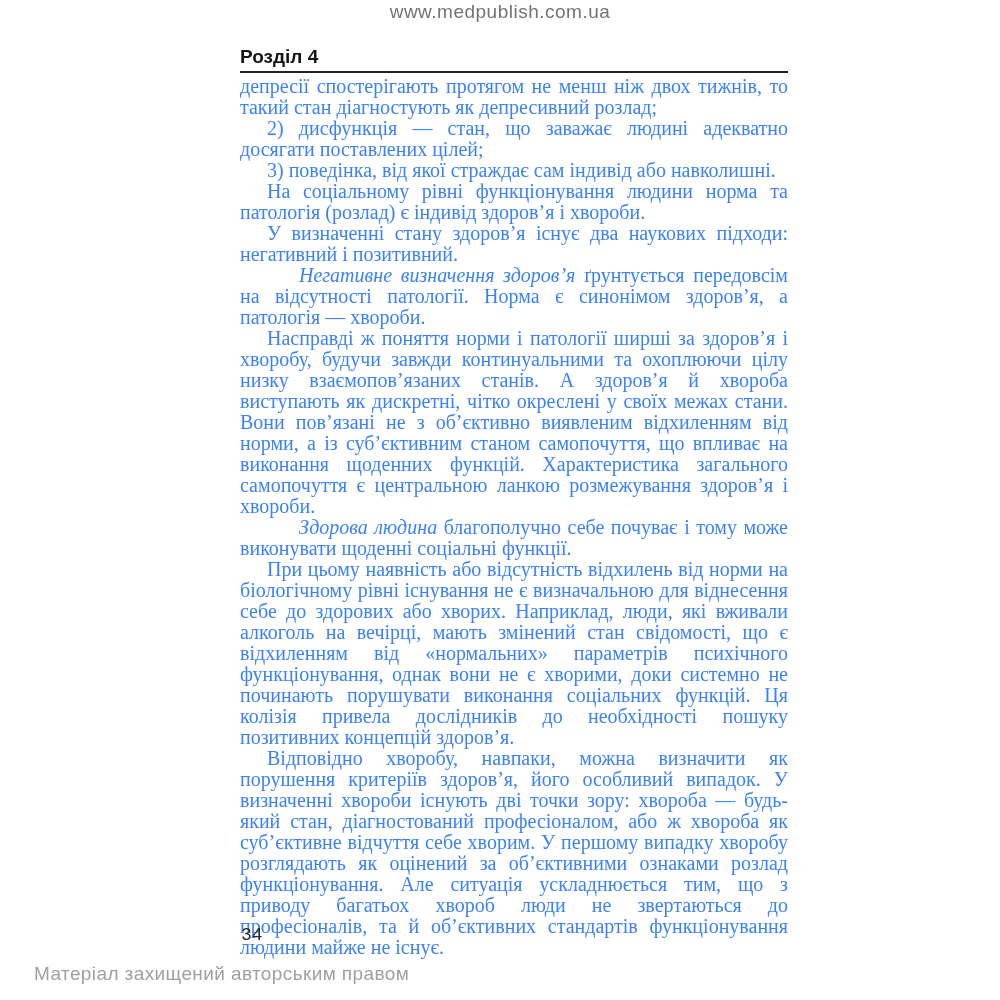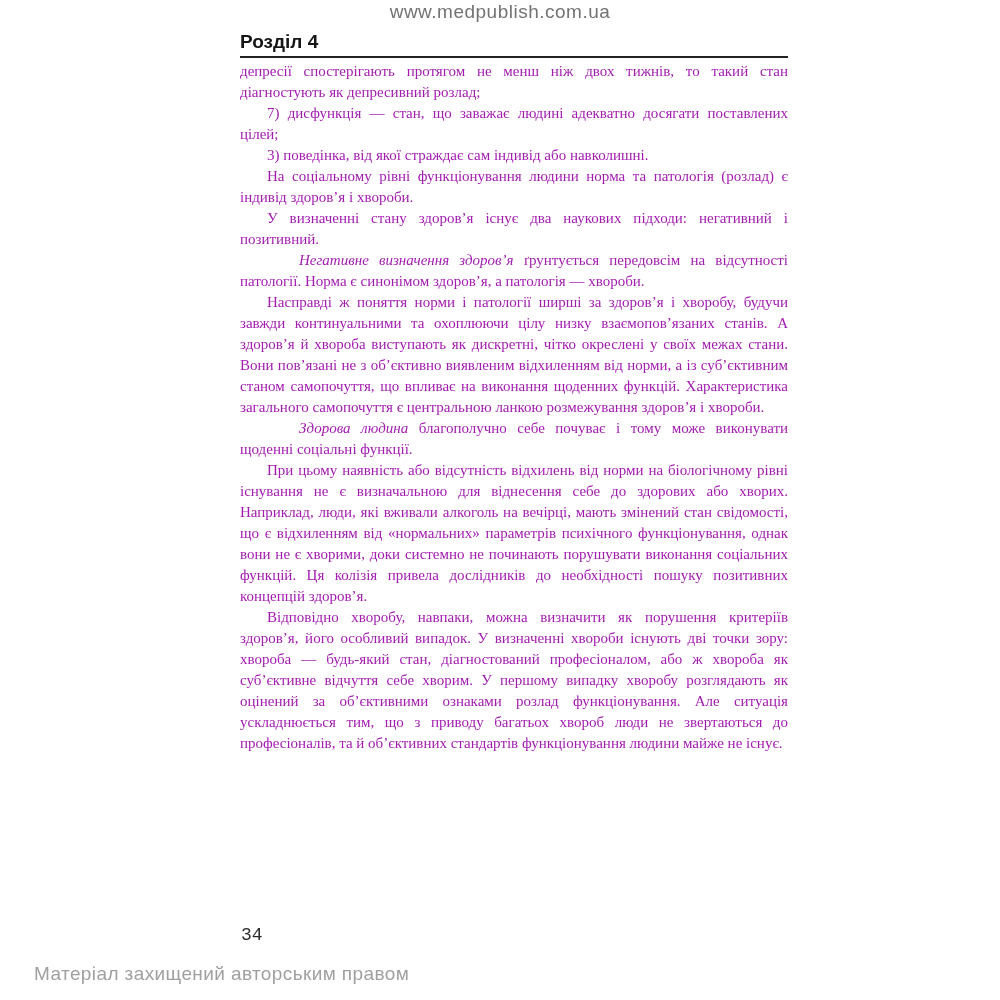--- a/index.html
+++ b/index.html
@@ -23,41 +23,41 @@
     width: 100%;
     text-align: center;
     font-family: "Liberation Sans", sans-serif;
     font-size: 19px;
     letter-spacing: 0.5px;
     color: #737373;
   }
   .content {
     position: absolute;
     left: 240px;
-    top: 31px;
+    top: 46px;
     width: 548px;
   }
   .chapter-heading {
     font-family: "Liberation Sans", sans-serif;
     font-weight: bold;
     font-size: 19px;
     color: #151515;
     margin: 0 0 3px 0;
   }
   .heading-rule {
     border: none;
     border-top: 2px solid #222222;
     margin: 0 0 3px 0;
   }
   .text-body p {
     margin: 0;
-    font-size: 15px;
+    font-size: 20px;
     line-height: 21px;
     text-align: justify;
-    color: #a21caf;
+    color: #3b82f6;
   }
   .text-body p.indent {
     text-indent: 27px;
   }
   .text-body i {
     font-style: italic;
     margin-left: 32px;
   }
   .page-number {
     position: absolute;
@@ -86,21 +86,21 @@
 <div class="page">
 
   <div class="watermark">www.medpublish.com.ua</div>
 
   <div class="content">
     <div class="chapter-heading">Розділ 4</div>
     <hr class="heading-rule">
     <div class="text-body">
 
     <p>депресії спостерігають протягом не менш ніж двох тижнів, то такий стан діагностують як депресивний розлад;</p>
-        <p class="indent">7) дисфункція — стан, що заважає людині адекватно досягати поставлених цілей;</p>
+        <p class="indent">2) дисфункція — стан, що заважає людині адекватно досягати поставлених цілей;</p>
         <p class="indent">3) поведінка, від якої страждає сам індивід або навколишні.</p>
         <p class="indent">На соціальному рівні функціонування людини норма та патологія (розлад) є індивід здоров’я і хвороби.</p>
         <p class="indent">У визначенні стану здоров’я існує два наукових підходи: негативний і позитивний.</p>
         <p class="indent"><i>Негативне визначення здоров’я </i>ґрунтується передовсім на відсутності патології. Норма є синонімом здоров’я, а патологія — хвороби.</p>
         <p class="indent">Насправді ж поняття норми і патології ширші за здоров’я і хворобу, будучи завжди континуальними та охоплюючи цілу низку взаємопов’язаних станів. А здоров’я й хвороба виступають як дискретні, чітко окреслені у своїх межах стани. Вони пов’язані не з об’єктивно виявленим відхиленням від норми, а із суб’єктивним станом самопочуття, що впливає на виконання щоденних функцій. Характеристика загального самопочуття є центральною ланкою розмежування здоров’я і хвороби.</p>
         <p class="indent"><i>Здорова людина </i>благополучно себе почуває і тому може виконувати щоденні соціальні функції.</p>
         <p class="indent">При цьому наявність або відсутність відхилень від норми на біологічному рівні існування не є визначальною для віднесення себе до здорових або хворих. Наприклад, люди, які вживали алкоголь на вечірці, мають змінений стан свідомості, що є відхиленням від «нормальних» параметрів психічного функціонування, однак вони не є хворими, доки системно не починають порушувати виконання соціальних функцій. Ця колізія привела дослідників до необхідності пошуку позитивних концепцій здоров’я.</p>
         <p class="indent">Відповідно хворобу, навпаки, можна визначити як порушення критеріїв здоров’я, його особливий випадок. У визначенні хвороби існують дві точки зору: хвороба — будь-який стан, діагностований професіоналом, або ж хвороба як суб’єктивне відчуття себе хворим. У першому випадку хворобу розглядають як оцінений за об’єктивними ознаками розлад функціонування. Але ситуація ускладнюється тим, що з приводу багатьох хвороб люди не звертаються до професіоналів, та й об’єктивних стандартів функціонування людини майже не існує.</p>
       </div>
   </div>

